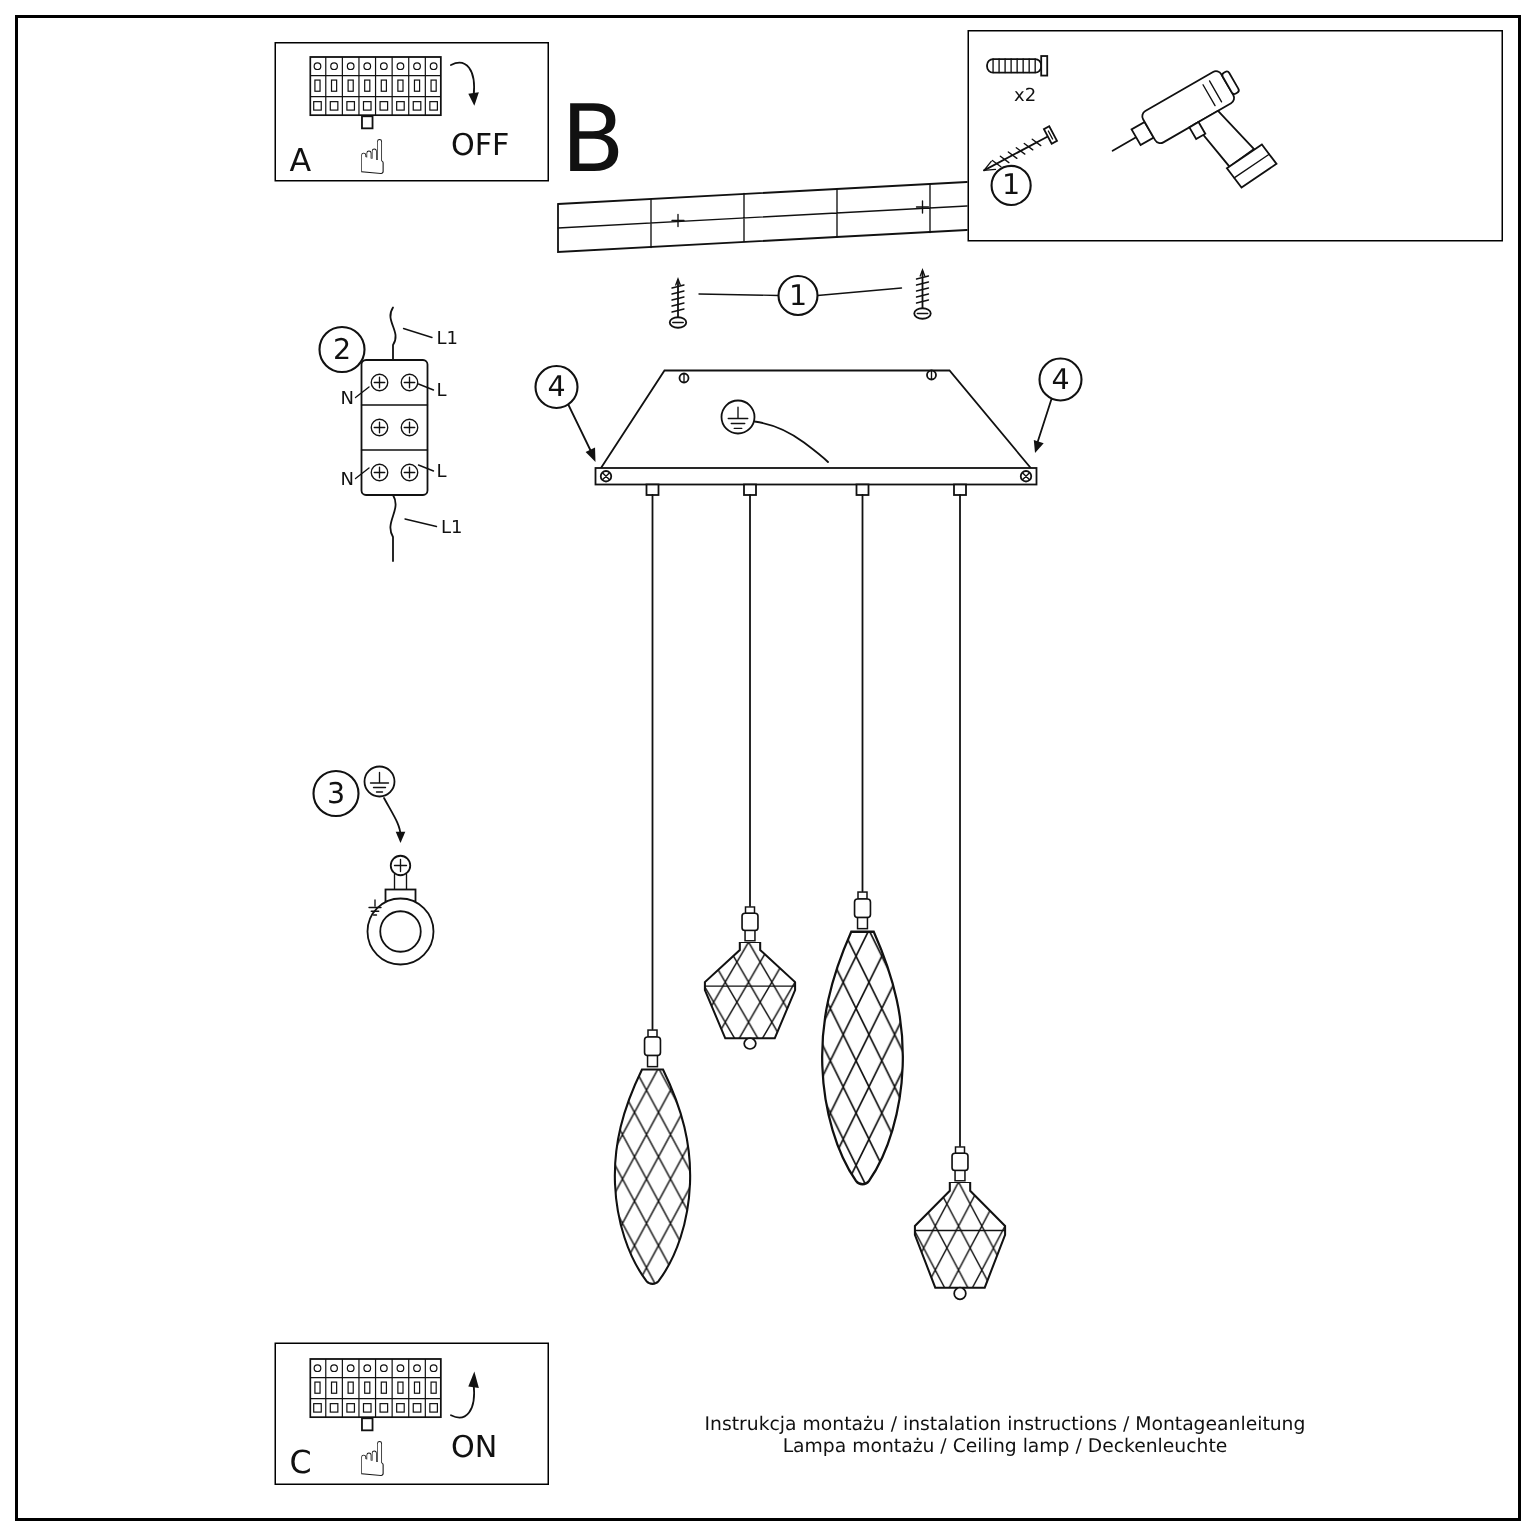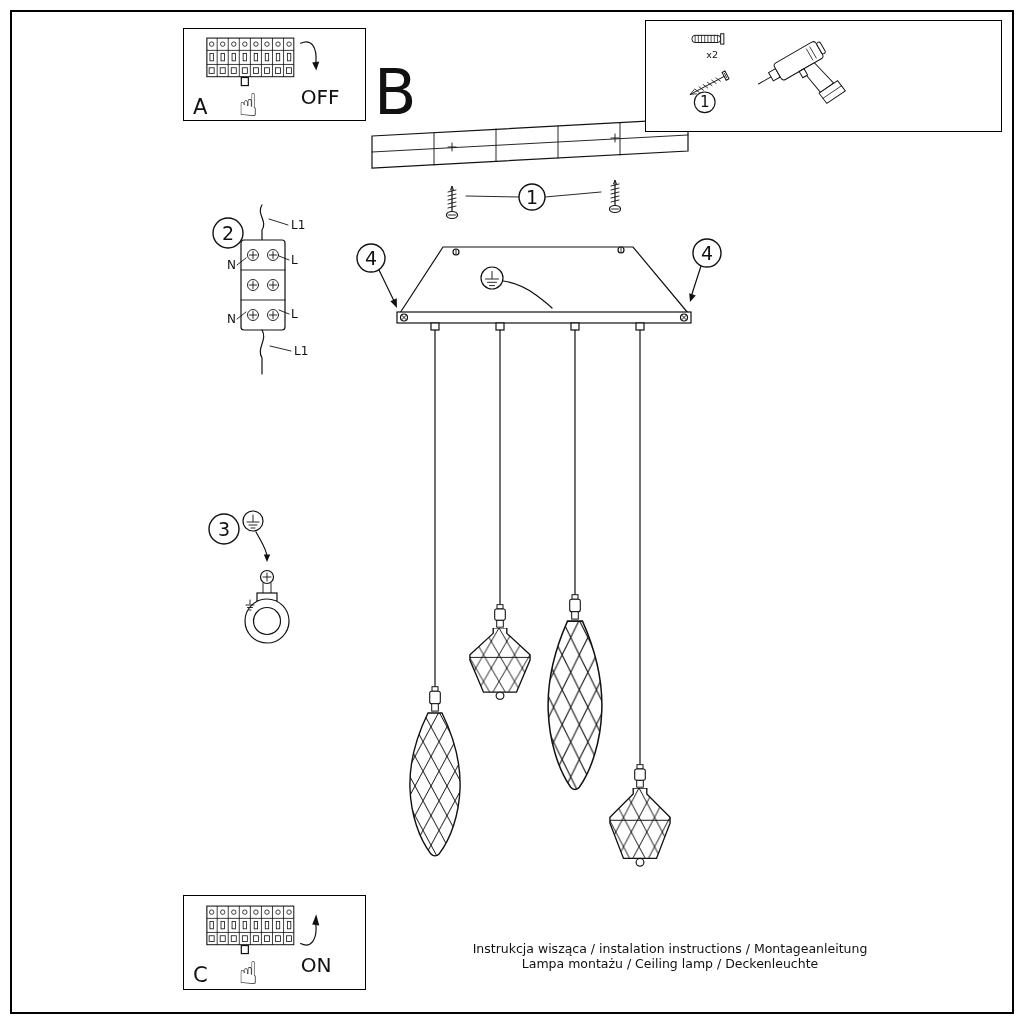--- a/index.html
+++ b/index.html
@@ -2,21 +2,21 @@
 <html><head>
 <meta charset="utf-8">
 <style>
   html,body{margin:0;padding:0;background:#fff;}
   #page{position:relative;width:1024px;height:1024px;background:#fff;color:#111;
         font-family:"DejaVu Sans","Liberation Sans",sans-serif;overflow:hidden;}
   .pborder{position:absolute;left:10px;top:10px;right:10px;bottom:10px;border:2px solid #000;}
   .panel{position:absolute;border:1.5px solid #000;background:#fff;box-sizing:border-box;}
   #panelA{left:183px;top:28px;width:183px;height:93px;}
   #panelC{left:183px;top:895px;width:183px;height:95px;}
-  #partsBox{left:645px;top:20px;width:357px;height:112px;}
+  #partsBox{left:645px;top:20px;width:357px;height:141px;}
   .panel svg{width:100%;height:100%;display:block;}
   svg text{fill:#111;}
   .ln{stroke:#111;fill:none;stroke-width:1.2;stroke-linecap:round;}
   .lnt{stroke:#111;fill:none;stroke-width:0.9;stroke-linecap:round;}
   .fw{fill:#fff;stroke:#111;stroke-width:1.2;}
   .fb{fill:#111;stroke:none;}
   .badge{fill:#fff;stroke:#111;stroke-width:1.4;}
   .badge-num{font-size:19px;text-anchor:middle;}
   .small-lbl{font-size:12px;}
   #mainSvg{position:absolute;left:0;top:0;}
@@ -274,16 +274,16 @@
       <g>
         <path class="ln" d="M116,46 c10,5 17,-3 15,-21"></path>
         <path class="fb" d="M127.5,27 L134.5,28 L131.5,17 Z"></path>
       </g>
       <text x="116" y="74" font-size="20" font-weight="500">ON</text>
       <text x="9" y="84" font-size="21">C</text>
     </svg>
   </div>
 
   <div class="footer">
-    <div>Instrukcja wisząca / instalation instructions / Montageanleitung</div>
+    <div>Instrukcja montażu / instalation instructions / Montageanleitung</div>
     <div>Lampa montażu / Ceiling lamp / Deckenleuchte</div>
   </div>
 </div>
 
 </body></html>

